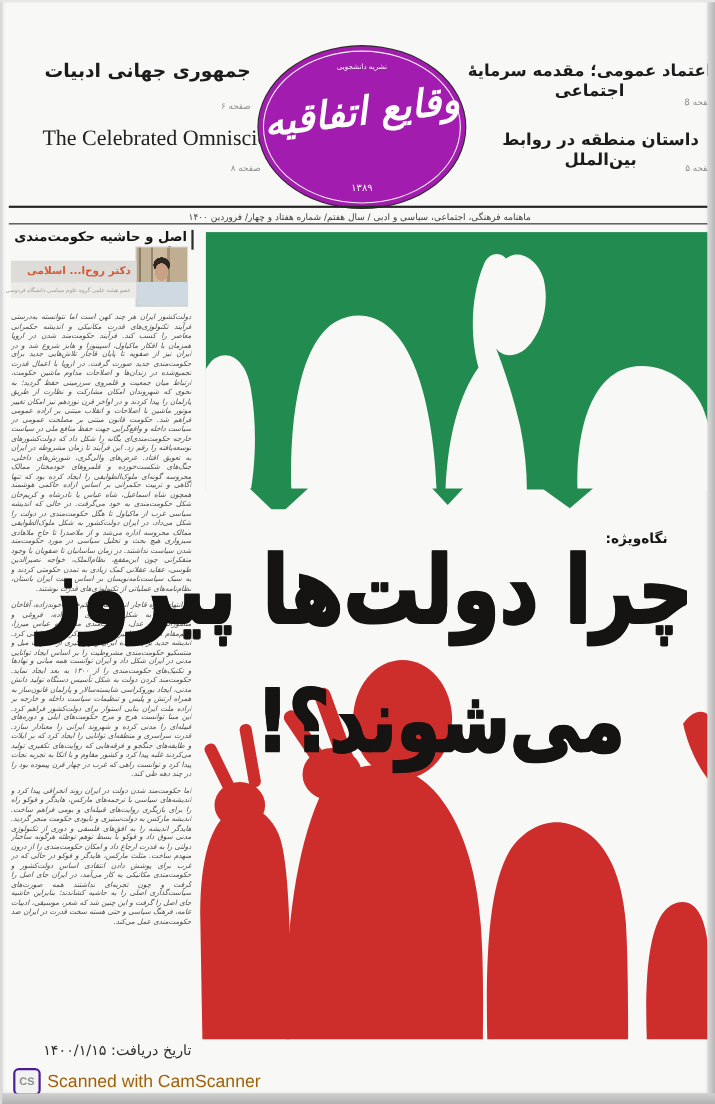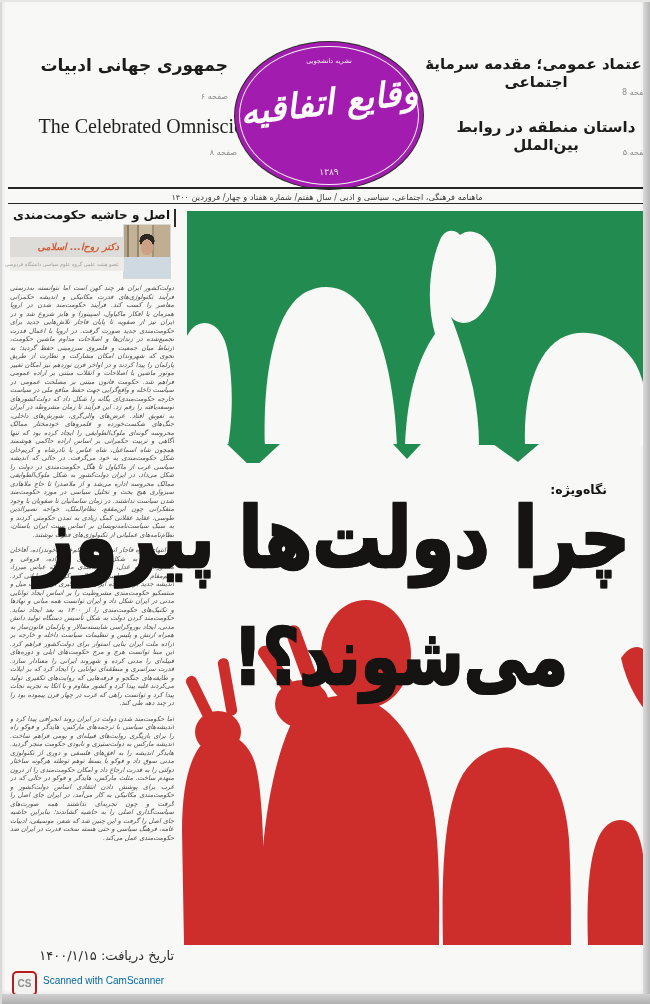--- a/index.html
+++ b/index.html
@@ -48,45 +48,45 @@
              text-align:right;direction:rtl;letter-spacing:-0.3px;}
   .vbar{left:172px;top:209px;width:2px;height:18px;background:#2b2b2b;}
 
   .author-photo{left:122px;top:225px;width:46px;height:53px;
      background:
        linear-gradient(to bottom, rgba(0,0,0,0) 60%, #cfd9e2 60%),
        radial-gradient(ellipse 10px 13px at 50% 42%, #caa184 60%, rgba(0,0,0,0) 62%),
        radial-gradient(ellipse 12px 11px at 50% 30%, #2e2620 62%, rgba(0,0,0,0) 64%),
        linear-gradient(90deg,#b3a48c 0 6%, #8d7c62 6% 10%, #c0b197 10% 28%, #97866c 28% 33%, #cabb9f 33% 60%, #a29174 60% 66%, #bfae92 66% 100%);
      box-shadow:0 0 0 1px #d8d8d4;}
-  .author-name-band{left:8px;top:237px;width:114px;height:20px;background:#dddcd8;font-style:italic;}
+  .author-name-band{left:8px;top:237px;width:114px;height:20px;background:#dddcd8;}
   .author-name{position:absolute;right:5px;top:4px;font-size:9.5px;font-weight:bold;color:#d25a36;direction:rtl;}
   .author-sub-band{left:8px;top:257px;width:114px;height:14px;background:#ecebe7;}
   .author-sub{position:absolute;right:5px;top:4px;font-size:5px;color:#9a9a96;direction:rtl;white-space:nowrap;}
 
   .body-col{left:8px;top:284px;width:164px;height:662px;overflow:hidden;
             direction:rtl;text-align:justify;font-size:6.5px;line-height:8.5px;color:#4c4c4a;font-style:italic;}
   .body-col p{margin:0 0 7px 0;}
   .received{left:8px;top:948px;width:164px;direction:rtl;text-align:right;font-size:13px;font-weight:normal;color:#2e2e2c;}
 
   
   .kicker{right:37px;top:482px;font-size:12.5px;font-weight:bold;color:#141414;direction:rtl;}
   .giant{
     font-weight:bold;color:#151413;direction:rtl;white-space:nowrap;
     -webkit-text-stroke:2px #151413;
     text-shadow:0.8px 0 #151413,-0.8px 0 #151413,0 0.8px #151413,0 -0.8px #151413;
     transform:scaleY(1.22);transform-origin:top right;letter-spacing:-4px;
   }
   .giant1{right:14px;top:489px;font-size:69px;}
   .giant2{right:76px;top:612px;font-size:64px;}
 
-  .watermark-box{left:10px;top:971px;width:21px;height:21px;border:2px solid #b91c1c;border-radius:5px;
+  .watermark-box{left:10px;top:971px;width:21px;height:21px;border:2px solid #4c1d95;border-radius:5px;
       color:#8f8f8f;font-size:10px;font-weight:bold;display:flex;align-items:center;justify-content:center;
       font-family:"Liberation Sans",sans-serif;background:#f2f2f0;}
-  .watermark-text{left:41px;top:975px;font-size:10px;color:#0369a1;font-family:"Liberation Sans",sans-serif;}
+  .watermark-text{left:41px;top:975px;font-size:16px;color:#a16207;font-family:"Liberation Sans",sans-serif;}
 </style>
 </head>
 <body>
 
 <div class="page">
 
   <div class="abs head-fa rtl" style="left:420px;top:55px;width:228px;font-size:15px;">اعتماد عمومی؛ مقدمه سرمایهٔ اجتماعی</div>
   <div class="abs page-num" style="left:420px;top:88px;width:228px;">صفحه 8</div>
 
   <div class="abs head-fa rtl" style="left:440px;top:118px;width:208px;font-size:15px;">داستان منطقه در روابط بین‌الملل</div>

